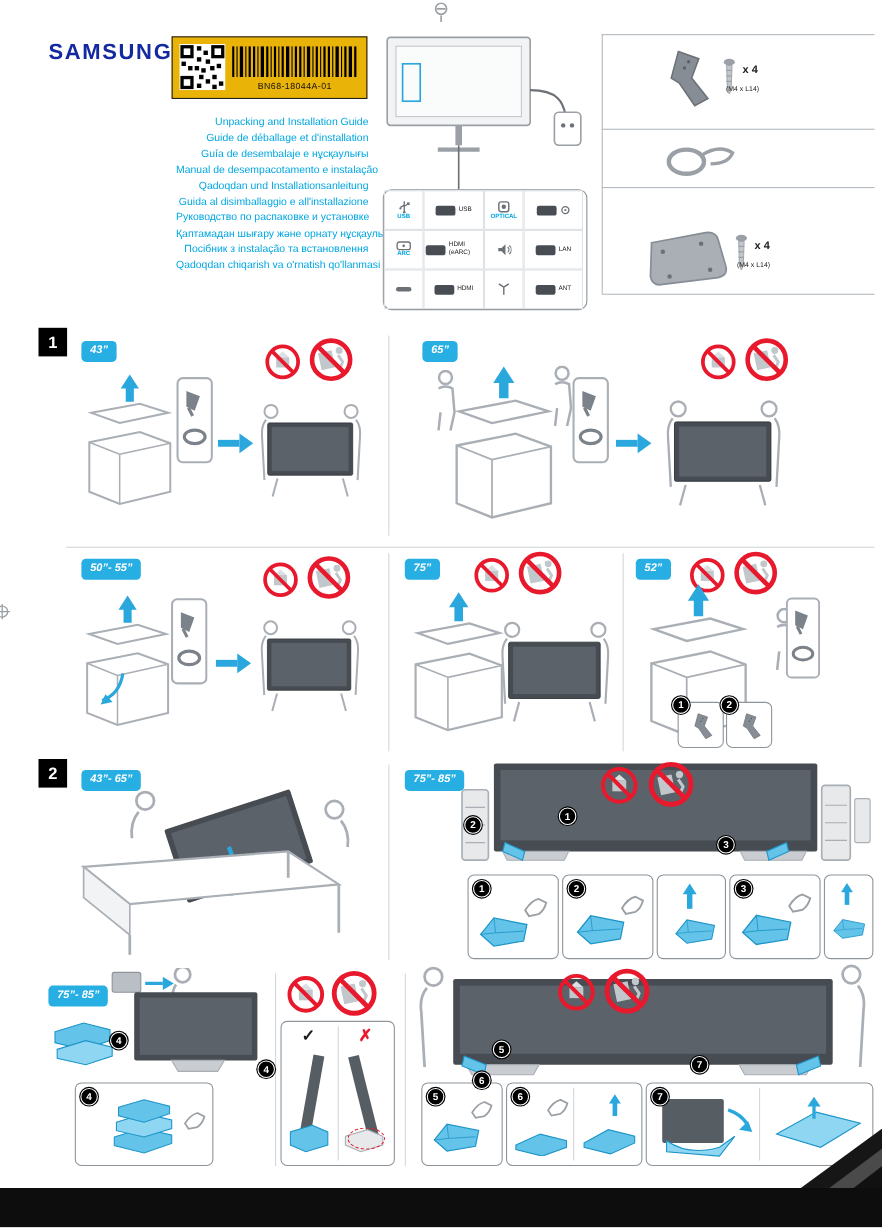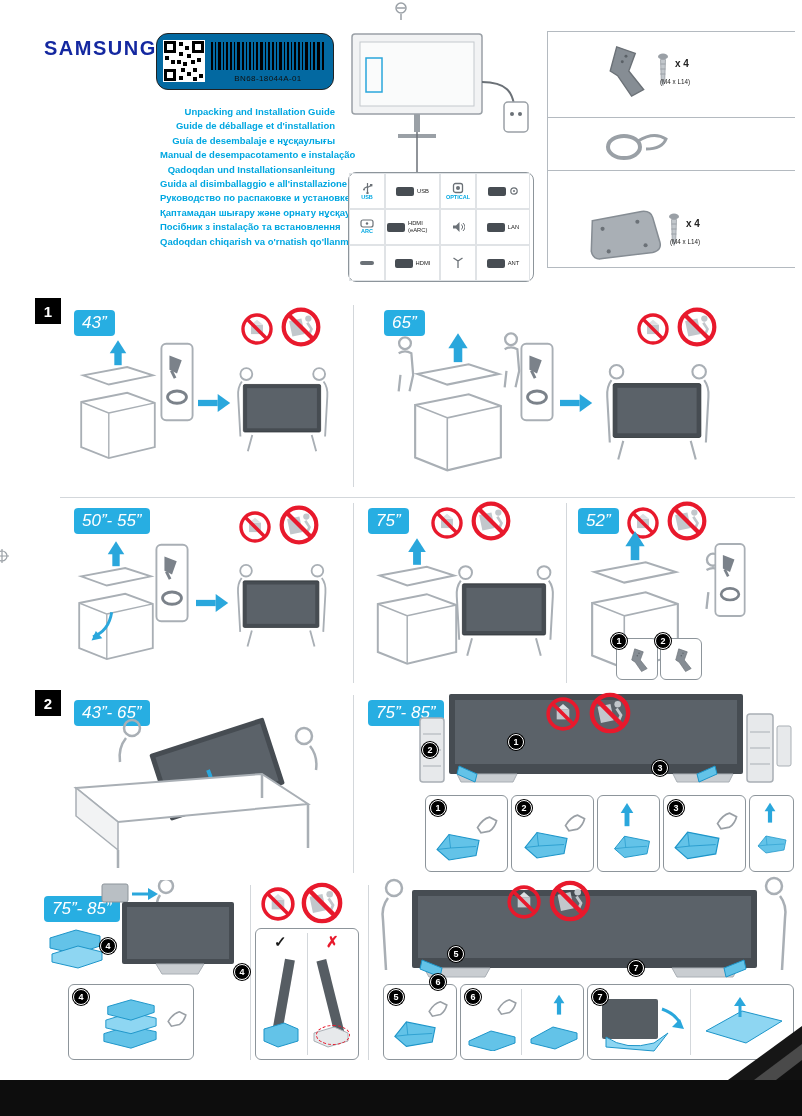--- a/index.html
+++ b/index.html
@@ -1,22 +1,22 @@
 <!DOCTYPE html>
 <html><head>
 <meta charset="utf-8">
 <style>
   html,body{margin:0;padding:0;background:#ffffff;}
   #page{position:relative;width:802px;height:1116px;background:#fff;font-family:"Liberation Sans",sans-serif;overflow:hidden;}
   .abs{position:absolute;}
   .brand{font-size:20px;font-weight:bold;color:#1428a0;letter-spacing:1.5px;}
-  .titles div{color:#00a7e1;font-weight:bold;font-size:9.5px;line-height:14.4px;text-align:right;white-space:nowrap;}
-  .label-box{border:1.3px solid #222;border-radius:12px;background:#0369a1;}
+  .titles div{color:#00a7e1;font-weight:normal;font-size:9.5px;line-height:14.4px;text-align:right;white-space:nowrap;}
+  .label-box{border:1.3px solid #222;border-radius:0;background:#eab308;}
   .model{font-size:8px;color:#111;text-align:center;letter-spacing:0.4px;}
-  .size-badge{background:#27aee2;color:#fff;font-weight:normal;font-style:italic;font-size:17px;line-height:1;padding:4px 8px 5px;border-radius:4px;white-space:nowrap;}
+  .size-badge{background:#27aee2;color:#fff;font-weight:bold;font-style:italic;font-size:10px;line-height:1;padding:4px 8px 5px;border-radius:4px;white-space:nowrap;}
   .num-badge{width:26px;height:26px;background:#000;color:#fff;font-weight:bold;font-size:15px;display:flex;align-items:center;justify-content:center;}
   .dot{width:14px;height:14px;border-radius:50%;background:#000;border:1px solid #fff;box-shadow:0 0 0 1px #000;color:#fff;font-size:9px;font-weight:bold;display:flex;align-items:center;justify-content:center;z-index:5;}
   .frame{border:1.2px solid #8d959b;border-radius:6px;background:#fff;}
   .hr{border-top:1px solid #b4bac0;height:0;}
   .vr{border-left:1px solid #d3d7db;width:0;}
   .qty{font-size:10px;font-weight:bold;color:#222;line-height:1;}
   .spec{font-size:6.3px;color:#222;line-height:1;}
   .ports{border:1.4px solid #8d959b;border-radius:8px;background:#fff;display:grid;grid-template-columns:36px 55px 36px 54px;grid-template-rows:repeat(3,1fr);}
   .pcell{border:0.5px solid #e0e3e6;display:flex;flex-direction:column;align-items:center;justify-content:center;gap:1px;padding:1px;overflow:hidden;}
   .pjack{flex-direction:row;gap:3px;}

